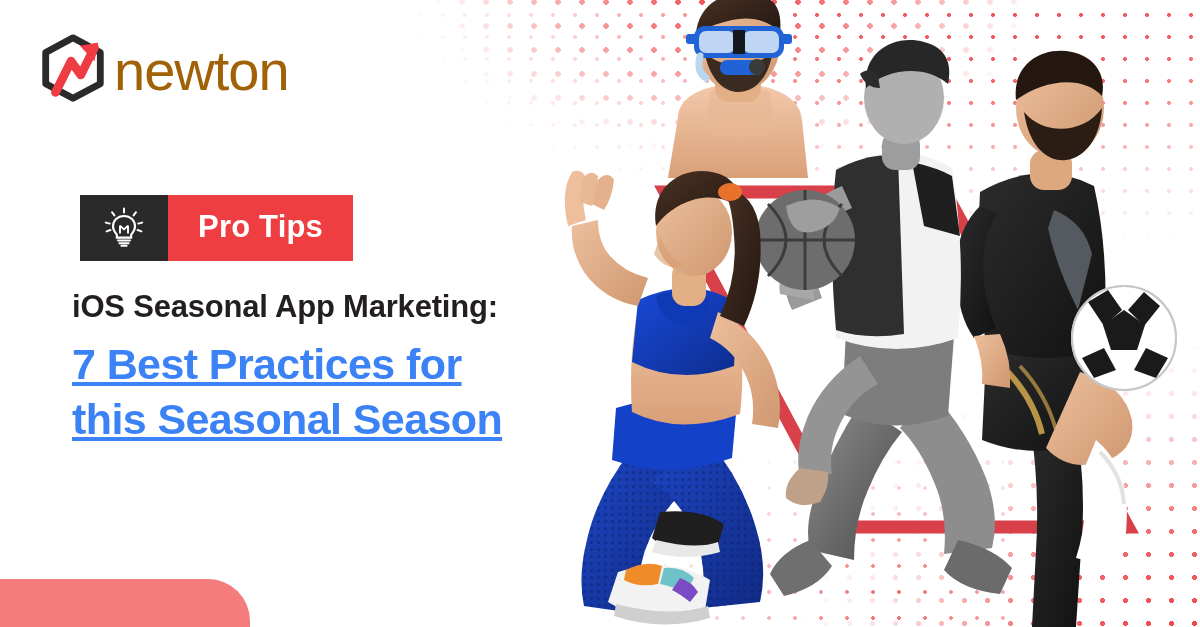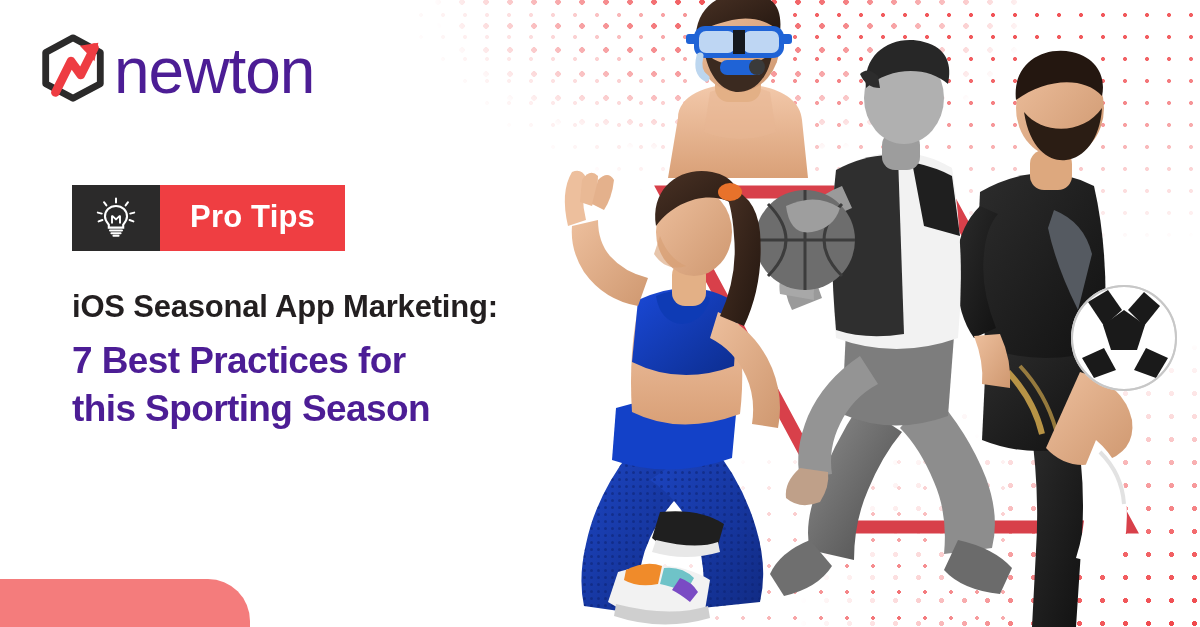--- a/index.html
+++ b/index.html
@@ -45,46 +45,46 @@
     background-image:radial-gradient(circle, #ef3e42 1.7px, transparent 2px);
     background-size:26px 26px;
     -webkit-mask-image:radial-gradient(ellipse 300px 200px at 70% 80%, rgba(0,0,0,.8) 0%, rgba(0,0,0,.3) 50%, rgba(0,0,0,0) 90%);
     mask-image:radial-gradient(ellipse 300px 200px at 70% 80%, rgba(0,0,0,.8) 0%, rgba(0,0,0,.3) 50%, rgba(0,0,0,0) 90%);
   }
 
   
   .logo { position:absolute; left:34px; top:32px; display:flex; align-items:center; gap:0px; }
   .logo-mark { width:78px; height:78px; display:block; }
   .logo-word {
-    font-size:64px; font-weight:400; color:#4c1d95;
+    font-size:56px; font-weight:400; color:#a16207;
     letter-spacing:-1px; line-height:1; margin-left:2px;
     font-family:"Liberation Sans", sans-serif;
   }
 
   
-  .badge { position:absolute; left:72px; top:185px; display:flex; height:76px; }
+  .badge { position:absolute; left:80px; top:185px; display:flex; height:76px;align-items:flex-end; }
   .badge-icon {
     width:88px; height:66px; background:#2b2a2a;
     display:flex; align-items:center; justify-content:center;
   }
   .badge-label {
     height:66px; background:#ef3e42; color:#ffffff;
     font-size:31px; font-weight:bold; letter-spacing:.2px;
     display:flex; align-items:center; padding:0 30px 3px 30px;
   }
 
   
   .heads { position:absolute; left:72px; top:288px; width:560px; }
   .sub {
     font-size:31px; color:#231f20; font-weight:700;
     letter-spacing:-.2px; line-height:1.2; margin-bottom:12px;
   }
   .head-line {
-    font-size:37px; color:#4c1d95; font-weight:bold;
-    letter-spacing:-.6px; line-height:1.28;
+    font-size:43px; color:#3b82f6; font-weight:bold;
+    letter-spacing:-.6px; line-height:1.28;text-decoration:underline;
   }
 
   
   .salmon {
     position:absolute; left:-40px; bottom:0; width:290px; height:48px;
     background:#f47c7c; border-top-right-radius:42px;
   }
 
   
   .collage { position:absolute; left:560px; top:0; width:640px; height:627px; }
@@ -307,18 +307,18 @@
         <path d="M14 33.4 L26 33.4 M15.4 36.2 L24.6 36.2 M17.4 38.8 L22.6 38.8" stroke="#ffffff" stroke-width="2" stroke-linecap="round"></path>
         <path d="M20 1.5 L20 5.4 M8 5.2 L10.4 8.4 M32 5.2 L29.6 8.4 M1.8 15.6 L5.8 16.6 M38.2 15.6 L34.2 16.6 M2.6 24.4 L6.4 23 M37.4 24.4 L33.6 23" stroke="#ffffff" stroke-width="2" stroke-linecap="round"></path>
       </svg>
     </div>
     <div class="badge-label">Pro Tips</div>
   </div>
 
   <div class="heads">
     <div class="sub">iOS Seasonal App Marketing:</div>
     <div class="head-line">7 Best Practices for</div>
-    <div class="head-line">this Sporting Season</div>
+    <div class="head-line">this Seasonal Season</div>
   </div>
 
   <div class="salmon"></div>
 
 </div>
 
 </body></html>

